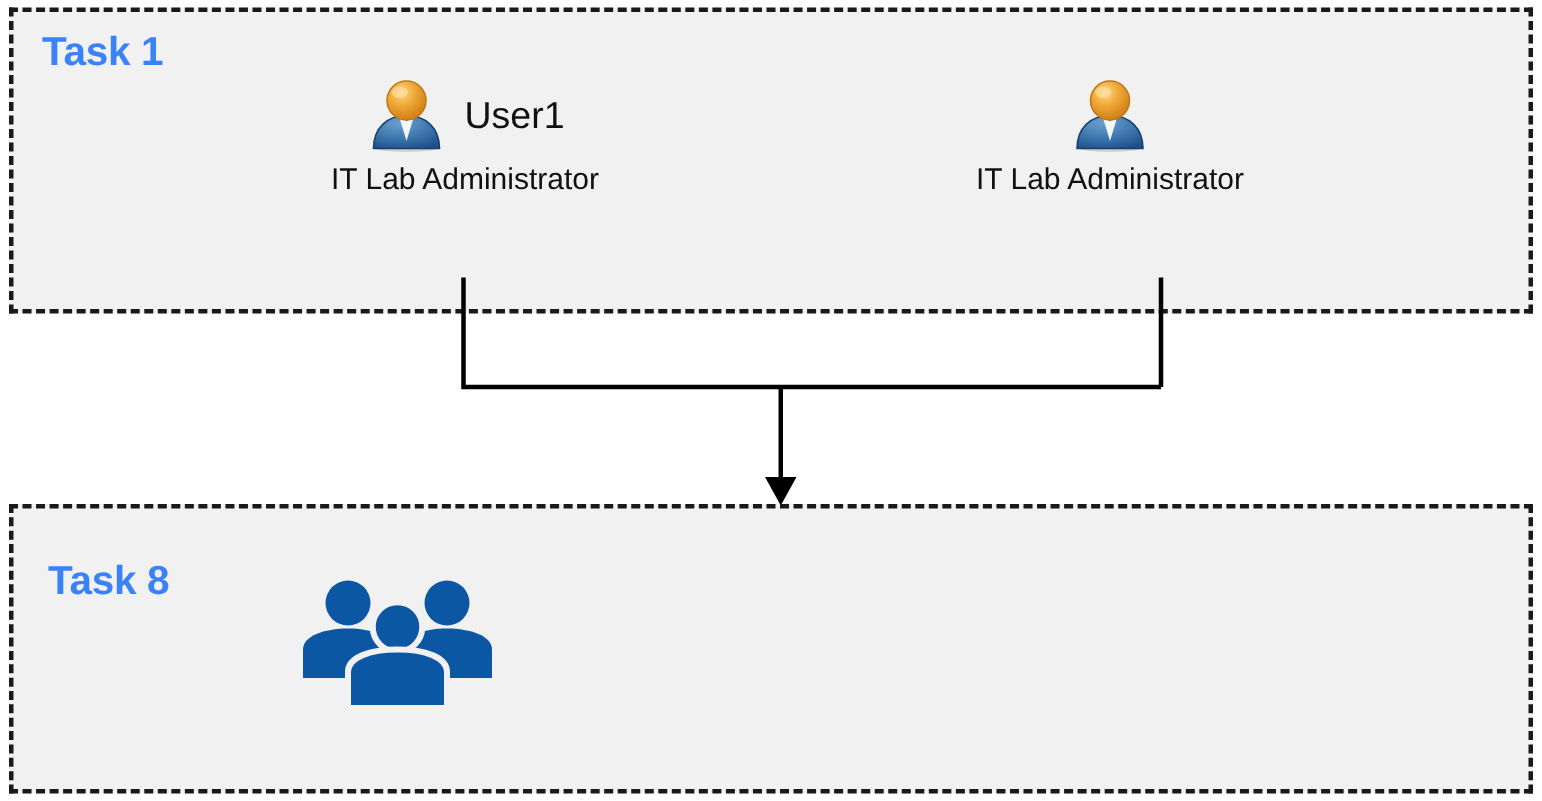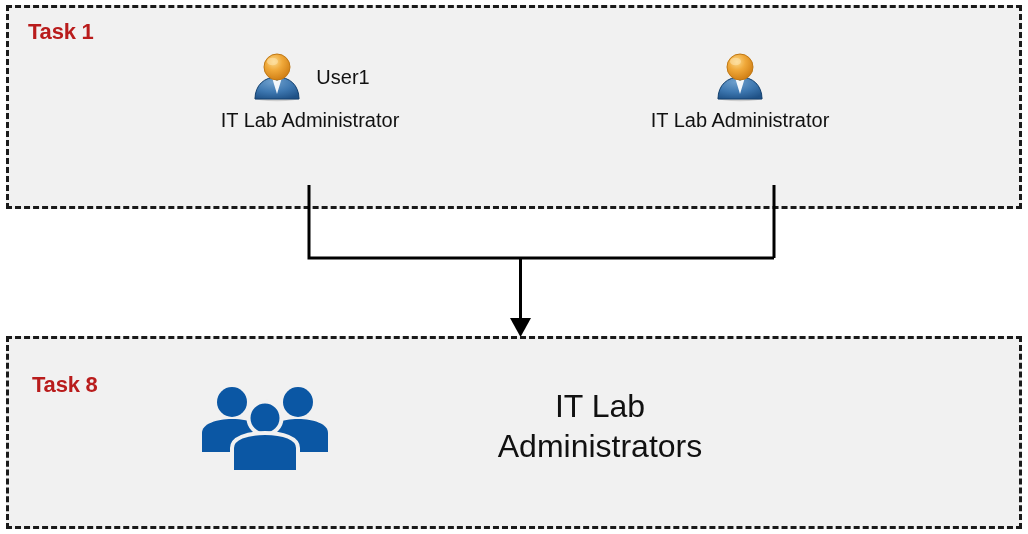--- a/index.html
+++ b/index.html
@@ -23,23 +23,23 @@
     position: absolute;
     background: #F1F1F1;
     border: 3px dashed #1A1A1A;
     box-sizing: border-box;
   }
   #task1-box { left: 6px;  top: 5px;   width: 1016px; height: 204px; }
   #task2-box { left: 6px;  top: 336px; width: 1016px; height: 193px; }
 
   .task-label {
     position: absolute;
-    color: #b91c1c;
+    color: #3b82f6;
     font-weight: bold;
-    font-size: 22px;
+    font-size: 27px;
     letter-spacing: -0.2px;
     white-space: nowrap;
   }
   #task1-label { left: 28px; top: 19px; }
   #task2-label { left: 32px; top: 372px; }
 
   
   .person {
     position: absolute;
     text-align: center;
@@ -49,21 +49,21 @@
   #person-invitedguest { left: 530px; top: 50px; width: 420px; }
 
   .person-row {
     display: flex;
     align-items: center;
     justify-content: center;
     gap: 12px;
     height: 54px;
   }
   .person-name {
-    font-size: 20px;
+    font-size: 25px;
     color: #111111;
     line-height: 1;
   }
   .person-role {
     font-size: 20px;
     color: #111111;
     line-height: 1;
     margin-top: 6px;
   }
 
@@ -178,17 +178,15 @@
 
       <circle cx="32" cy="22" r="15" fill="#0B57A4"></circle>
       <path d="M2 72 L2 53 C2 44 16 39 32 39 C48 39 62 44 62 53 L62 72 Z" fill="#0B57A4"></path>
 
       <circle cx="98" cy="22" r="15" fill="#0B57A4"></circle>
       <path d="M68 72 L68 53 C68 44 82 39 98 39 C114 39 128 44 128 53 L128 72 Z" fill="#0B57A4"></path>
 
       <circle cx="65" cy="38" r="16.5" fill="#0B57A4" stroke="#F1F1F1" stroke-width="4"></circle>
       <path d="M32 92 L32 68 C32 58 47 53 65 53 C83 53 98 58 98 68 L98 92 Z" fill="#0B57A4" stroke="#F1F1F1" stroke-width="4"></path>
     </svg>
-    <div id="group-name">IT Lab
-Administrators</div>
   </div>
 
 </div>
 
 </body></html>

